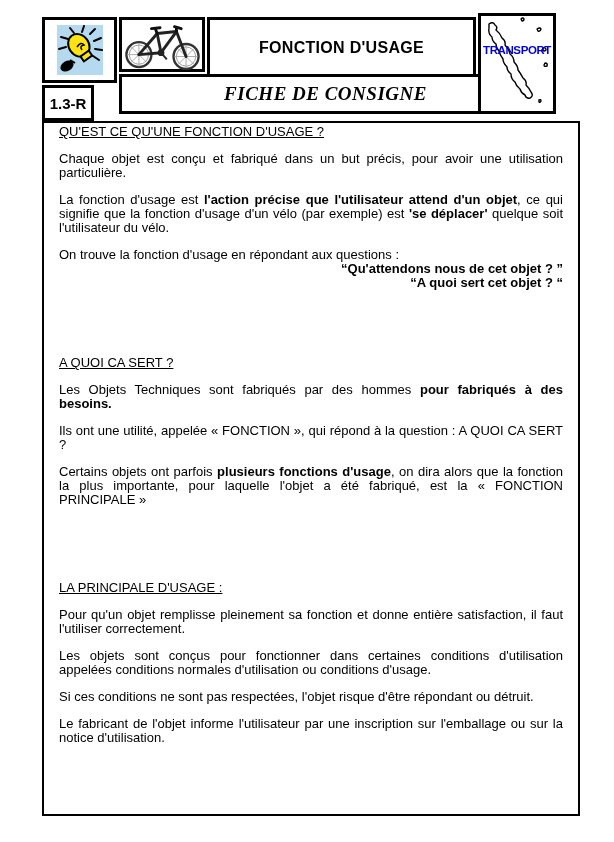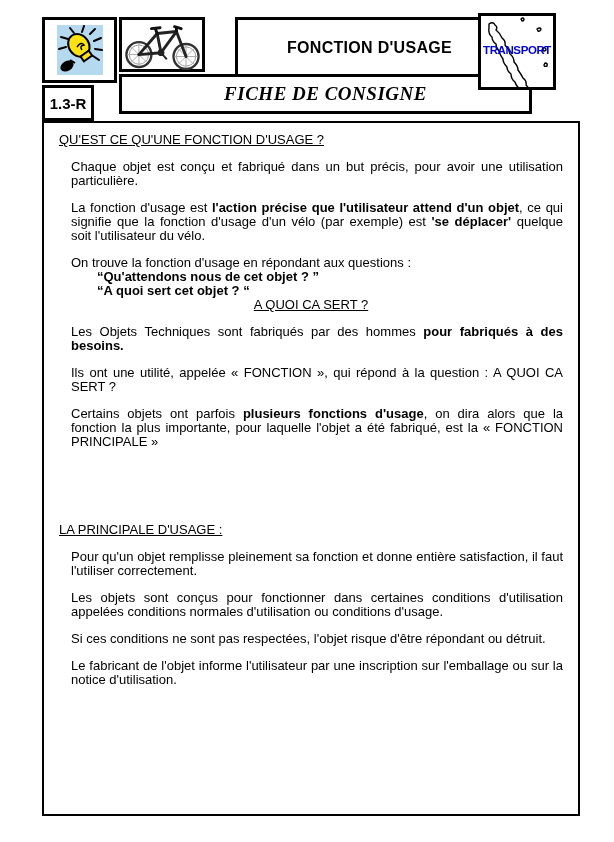--- a/index.html
+++ b/index.html
@@ -6,36 +6,36 @@
   .page{position:relative;width:614px;height:842px;background:#ffffff;
         font-family:"Liberation Sans",sans-serif;color:#000;overflow:hidden;}
 
   
   .hbox{position:absolute;border:3px solid #000;background:#fff;box-sizing:border-box;
         display:flex;align-items:center;justify-content:center;}
   .lightbulb-box{left:42px;top:17px;width:75px;height:66px;}
   .bulb-bg{width:46px;height:50px;display:block;}
   .code-box{left:42px;top:85px;width:52px;height:36px;font-weight:bold;font-size:15px;}
   .bike-box{left:119px;top:17px;width:86px;height:55px;}
-  .title-box{left:207px;top:17px;width:269px;height:62px;font-weight:bold;font-size:16px;letter-spacing:0.3px;margin-left:28px;}
+  .title-box{left:207px;top:17px;width:269px;height:62px;font-weight:bold;font-size:16px;letter-spacing:0.3px;}
   .subtitle-box{left:119px;top:74px;width:413px;height:40px;
         font-family:"Liberation Serif",serif;font-style:italic;font-weight:bold;font-size:19px;letter-spacing:0.5px;}
-  .transport-box{left:478px;top:13px;width:78px;height:77px;overflow:hidden;}
+  .transport-box{left:478px;top:13px;width:78px;height:101px;overflow:hidden;}
   .transport-label{position:absolute;left:0;right:0;top:28px;text-align:center;
         font-weight:bold;font-size:11.5px;letter-spacing:-0.4px;z-index:2;}
   .map-svg{position:absolute;left:0;top:0;width:72px;height:95px;z-index:1;}
 
   
   .content-box{position:absolute;left:42px;top:121px;width:538px;height:695px;
-        border:2px solid #000;box-sizing:border-box;padding:10px 15px;overflow:hidden;}
+        border:2px solid #000;box-sizing:border-box;padding:2px 15px;overflow:hidden;}
   .section-heading{font-size:13px;font-weight:normal;text-decoration:underline;
         margin:0;line-height:14px;}
-  .content-box p{font-size:13px;line-height:14px;margin:13px 0 0 12px;text-align:justify;}
-  .quote-line{font-size:13px;line-height:14px;font-weight:bold;margin:0 0 0 38px;text-align:left;}
-  .sect-2{text-align:center;}
+  .content-box p{font-size:13px;line-height:14px;margin:13px 0 0 0;text-align:justify;}
+  .quote-line{font-size:13px;line-height:14px;font-weight:bold;margin:0 0 0 38px;text-align:right;}
+  .sect-2{margin-top:66px;}
   .sect-3{margin-top:74px;}
   .b{font-weight:bold;}
 </style>
 </head>
 <body>
 
 <div class="page">
 
   <div class="hbox lightbulb-box">
     <svg class="bulb-bg" viewBox="0 0 46 50">

